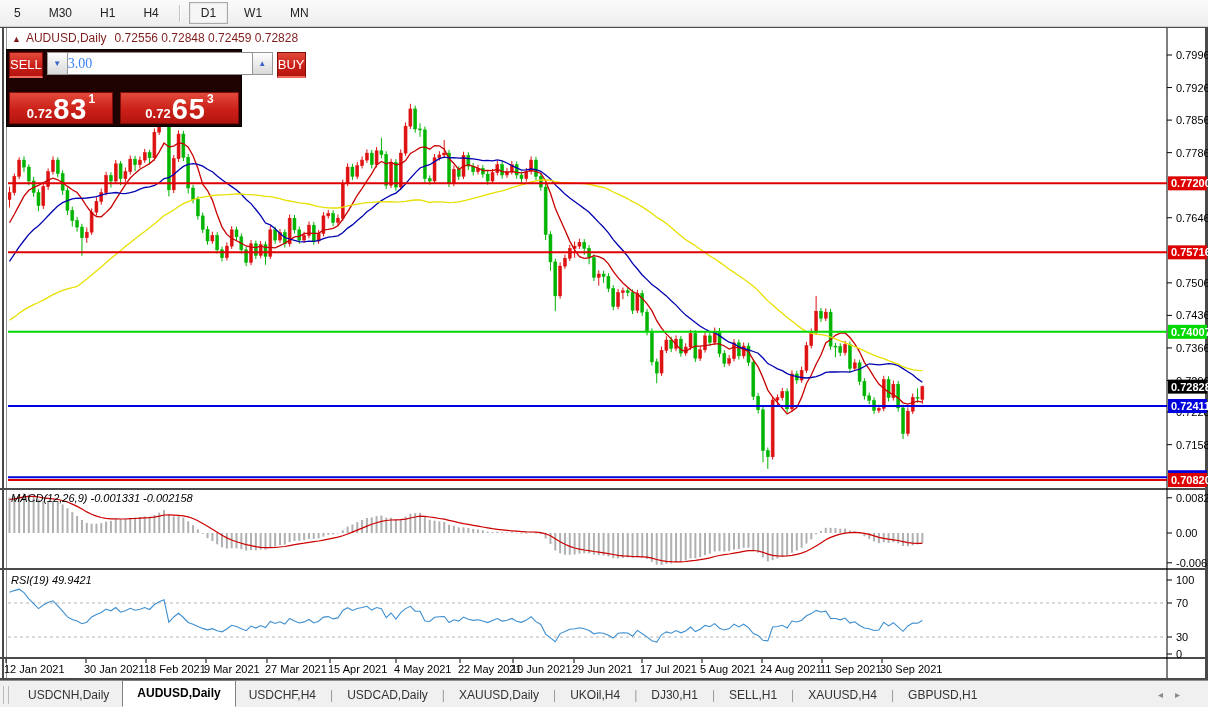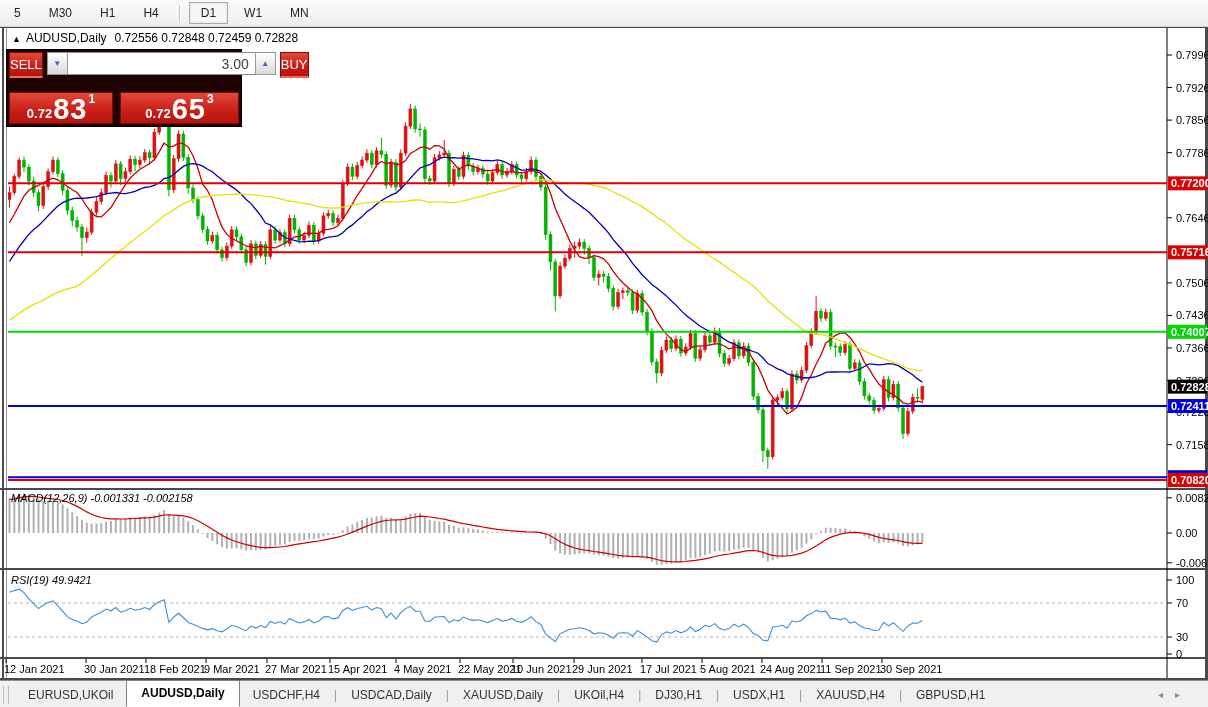--- a/index.html
+++ b/index.html
@@ -8,36 +8,36 @@
   
   #toolbar{position:absolute;left:0;top:0;width:1208px;height:26px;z-index:5;
     background:linear-gradient(#fbfbfb,#eeeeee);border-bottom:1px solid #cfcfcf;
     display:flex;align-items:center;}
   .tf-btn{font-size:12px;color:#222;padding:3px 11px;margin:0 2px;cursor:default;
     border:1px solid transparent;white-space:nowrap;}
   .tf-btn.active{background:#f6f6f6;border:1px solid #a9a9a9;box-shadow:inset 0 0 2px #ccc;}
   .tf-sep{width:1px;height:17px;background:#c4c4c4;margin:0 6px;border-right:1px solid #fff;}
   #chart-svg{position:absolute;left:0;top:0;z-index:1;}
   
-  #header-line{position:absolute;left:12px;top:31px;z-index:3;font-size:12px;color:#000000;}
+  #header-line{position:absolute;left:12px;top:31px;z-index:3;font-size:12px;color:#7f1d1d;}
   #header-line .tri{font-size:9px;margin-right:5px;}
   #header-line .ttl{margin-right:8px;}
   
   #ocp{position:absolute;left:6px;top:49px;width:230px;z-index:4;background:#1e0302;
     border:1px solid #000;padding:2px;}
   .ocp-row1{display:flex;height:37px;}
   .btn-red{background:linear-gradient(#e14a3a 0%,#cb2018 55%,#b51410 100%);
     border:1px solid #7e0c08;color:#fff;font-size:13px;display:flex;
     align-items:center;justify-content:center;}
   .sellbuy{width:58px;height:23px;border-bottom:2px solid #ef6a5a;}
   .spin-group{display:flex;flex:1;margin:0 4px;height:23px;}
   .spin-btn{width:19px;background:linear-gradient(#fefefe,#d9d9d9);border:1px solid #979797;
     color:#3a62c8;font-size:8px;display:flex;align-items:center;justify-content:center;}
   #vol-input{flex:1;border:1px solid #8a8a8a;border-left:none;border-right:none;
-    text-align:right;font-size:14px;padding:0 6px 0 0;font-family:Liberation Sans, sans-serif;color:#404040;min-width:0;}
+    text-align:left;font-size:14px;padding:0 6px 0 0;font-family:Liberation Serif, serif;color:#3b82f6;min-width:0;}
   .ocp-row2{display:flex;margin-top:3px;}
   .price-box{height:29px;display:flex;align-items:flex-end;justify-content:center;
     padding-bottom:1px;}
   .pb-sell{width:102px;margin-right:7px;}
   .pb-buy{flex:1;}
   .p-pre{font-size:13px;font-weight:bold;line-height:17px;margin-right:1px;}
   .p-big{font-size:29px;font-weight:bold;line-height:26px;letter-spacing:1px;}
   .p-sup{font-size:12px;font-weight:bold;align-self:flex-start;line-height:12px;margin-left:1px;}
   
   .pane-label{position:absolute;z-index:3;font-size:11px;color:#000;white-space:nowrap;font-style:italic;}
@@ -808,32 +808,32 @@
     <span>MACD(12,26,9)</span>
     <span>-0.001331 -0.002158</span>
   </div>
   <div id="rsi-label" class="pane-label">
     <span>RSI(19)</span>
     <span>49.9421</span>
   </div>
 
   <div id="tabbar">
       <div class="lnotch"></div>
-      <div class="tab">EURUSD,UKOil</div>
+      <div class="tab">USDCNH,Daily</div>
       <div class="tab active">AUDUSD,Daily</div>
       <div class="tab">USDCHF,H4</div>
       <span class="tab-sep">|</span>
       <div class="tab">USDCAD,Daily</div>
       <span class="tab-sep">|</span>
       <div class="tab">XAUUSD,Daily</div>
       <span class="tab-sep">|</span>
       <div class="tab">UKOil,H4</div>
       <span class="tab-sep">|</span>
       <div class="tab">DJ30,H1</div>
       <span class="tab-sep">|</span>
-      <div class="tab">USDX,H1</div>
+      <div class="tab">SELL,H1</div>
       <span class="tab-sep">|</span>
       <div class="tab">XAUUSD,H4</div>
       <span class="tab-sep">|</span>
       <div class="tab">GBPUSD,H1</div>
       <div class="tab-arrows">◂▸</div>
     </div>
 </div>
 
 </body></html>

